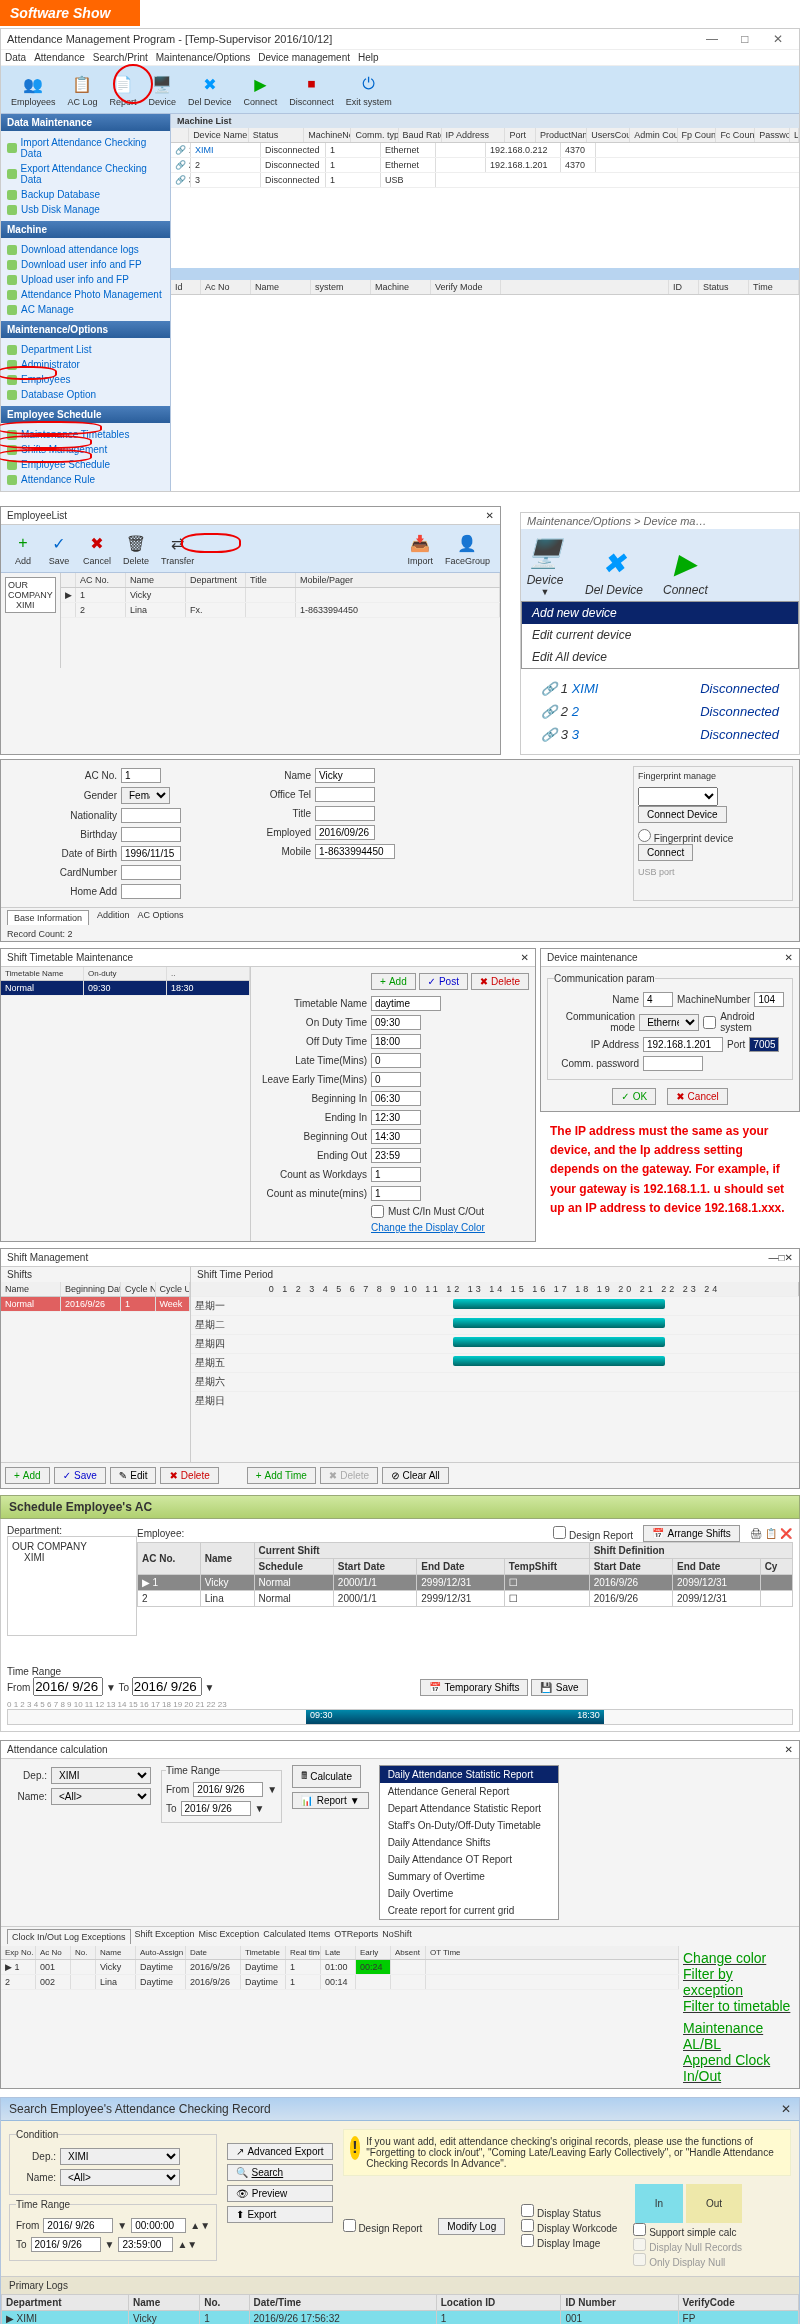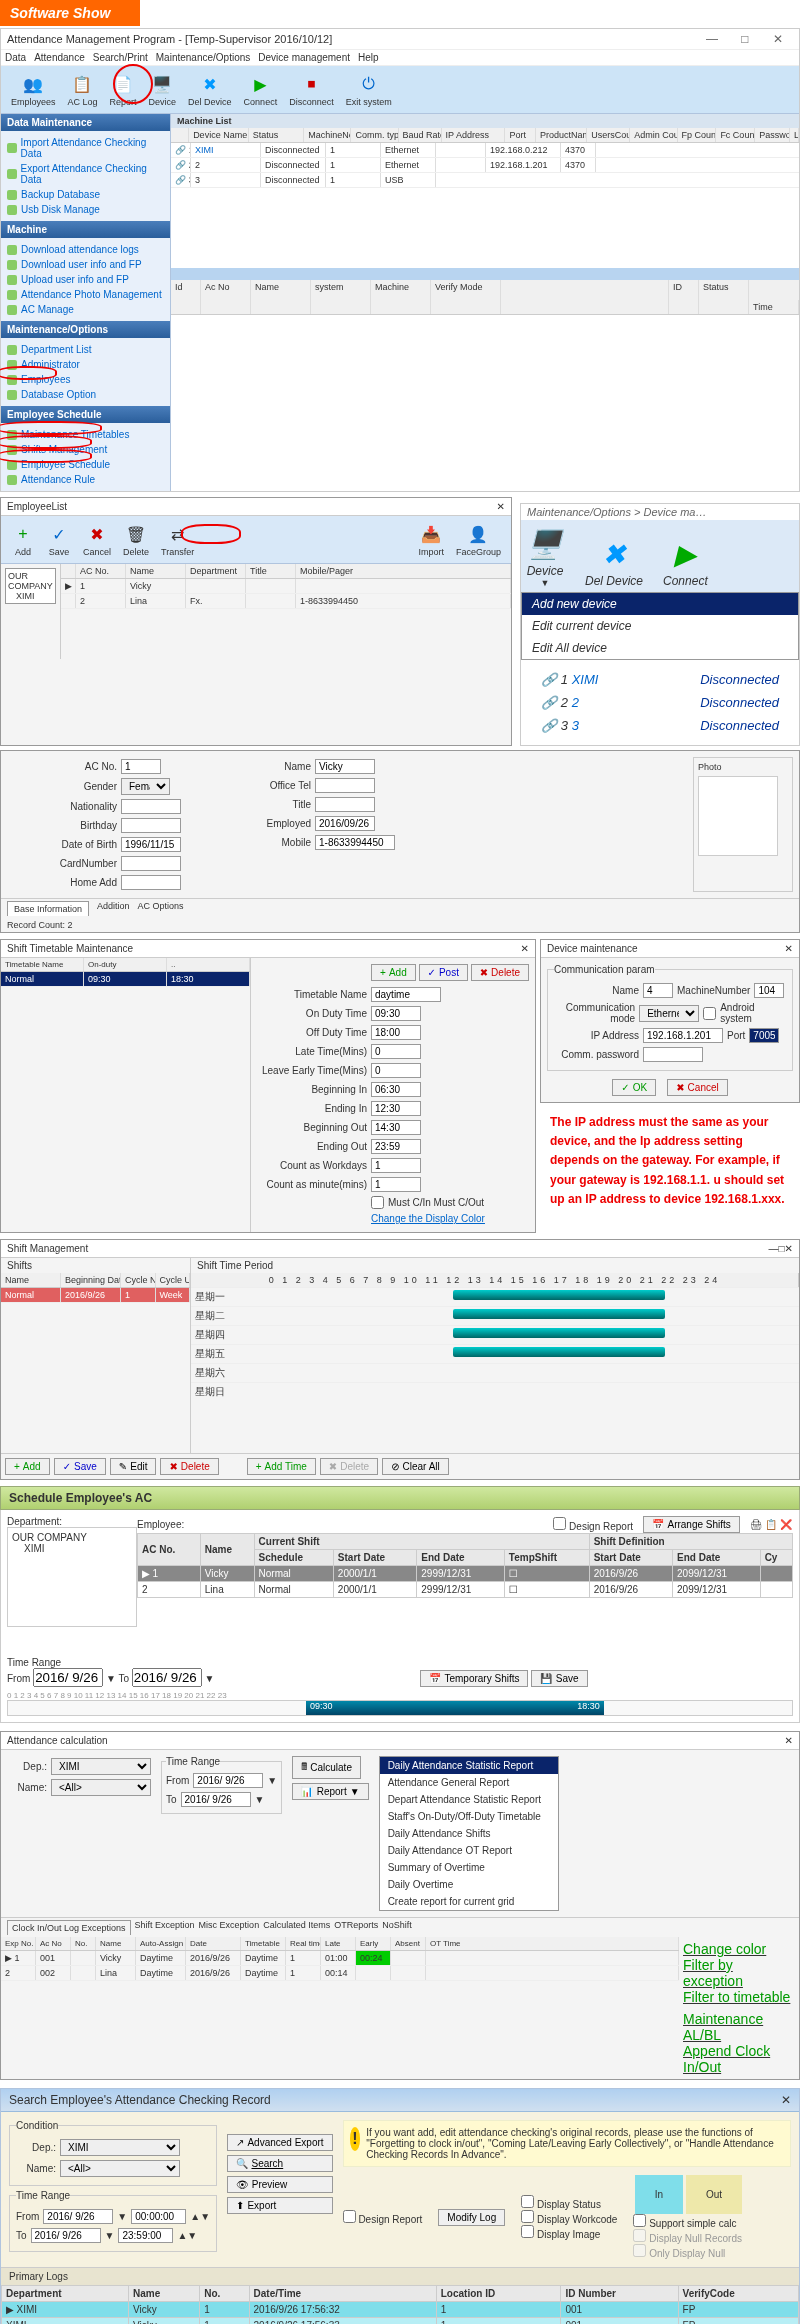--- a/index.html
+++ b/index.html
@@ -293,28 +293,28 @@
       <div class="table-hdr">
         <div style="width:30px;">Id</div>
         <div style="width:50px;">Ac No</div>
         <div style="width:60px;">Name</div>
         <div style="width:60px;">system</div>
         <div style="width:60px;">Machine</div>
         <div style="width:70px;">Verify Mode</div>
         <div style="flex:1;"></div>
         <div style="width:30px;">ID</div>
         <div style="width:50px;">Status</div>
-        <div style="width:50px;margin-top:20px;">Time</div>
+        <div style="width:50px;">Time</div>
       </div>
     </div>
   </div>
 </div>
 
 
-<div style="display:flex; margin-top:5px; gap:8px;">
+<div style="display:flex; margin-top:14px; gap:19px;">
   <div class="small-win" style="flex:1;">
     <div class="small-title">
       <span>EmployeeList</span>
       <span class="spacer" style="flex:1;"></span>
       <span>✕</span>
     </div>
     <div class="toolbar" style="background:#d8e8f8;position:relative;">
       <div class="tbtn">
           <span class="icon" style="color:#090;">+</span>
           <span>Add</span>
@@ -474,23 +474,25 @@
               <label>Employed</label>
               <input style="width: 60px;" value="2016/09/26">
             </div>
           <div class="field-row">
               <label>Mobile</label>
               <input style="width: 80px;" value="1-8633994450">
             </div>
         </div>
       </div>
     </div>
-    <div style="width:100px;border:1px solid #ccc;margin:6px;padding:4px;">
-      <div style="font-size:9px;">Photo</div>
-      <div style="width:80px;height:80px;border:1px solid #ccc;background:#fff;margin-top:4px;"></div>
+    <div style="width:160px;border:1px solid #ccc;margin:6px;padding:4px;">
+      <div style="font-size:9px;">Fingerprint manage</div>
+      <div style="margin-top:6px;"><select style="width:80px;"><option></option></select> <button class="btn">Connect Device</button></div>
+      <div style="margin-top:6px;"><label><input type="radio" style=""> <span>Fingerprint device</span></label> <button class="btn">Connect</button></div>
+      <div style="margin-top:6px;font-size:9px;color:#999;">USB port</div>
     </div>
   </div>
   <div style="display:flex;border-top:1px solid #ccc;padding:2px 6px;font-size:9px;gap:8px;">
     <span style="border:1px solid #999;border-bottom:none;padding:2px 6px;background:#fff;">Base Information</span>
     <span>Addition</span>
     <span>AC Options</span>
   </div>
   <div style="padding:2px 6px;font-size:9px;">Record Count: 2</div>
 </div>
 

